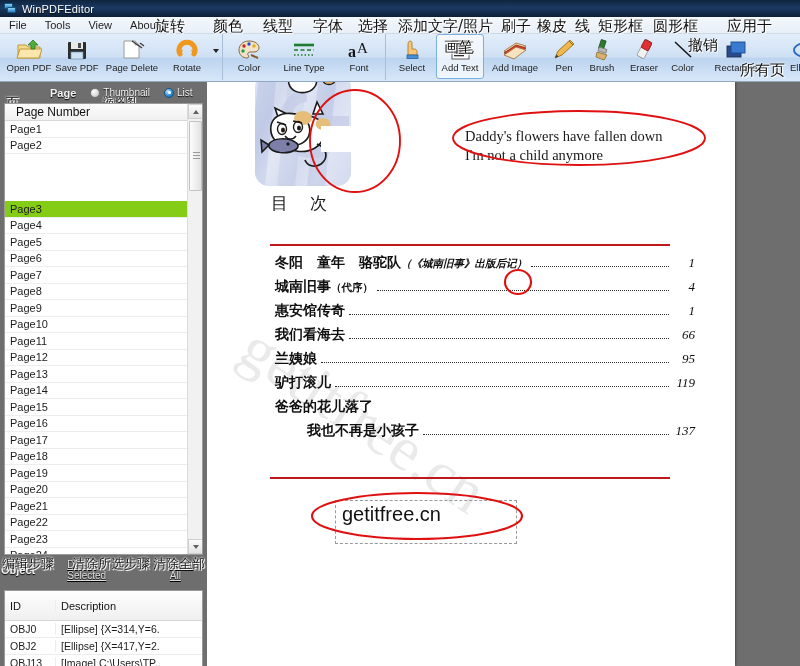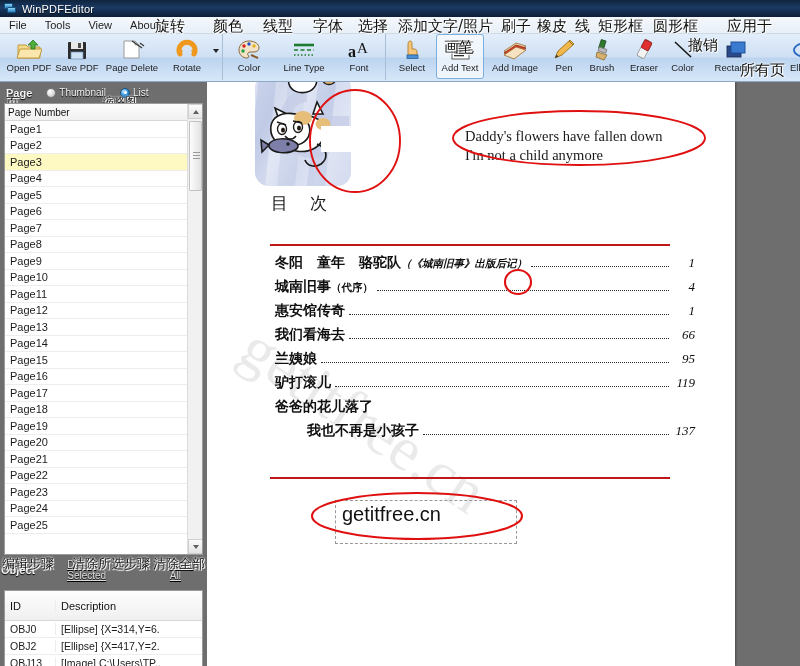--- a/index.html
+++ b/index.html
@@ -89,21 +89,21 @@
   }
   .cn-overlay.sm { font-size: 13px; }
 
   
   .leftpanel {
     position: absolute; left: 0; top: 82px; width: 207px; height: 584px;
     background: #6e6e6e;
   }
   .pp-header {
     position: absolute; left: 0; top: 0; width: 207px; height: 21px;
-    display: flex; align-items: center;
+    display: flex; align-items: center; padding-left: 44px;
   }
   .pp-title { font-size: 11px; font-weight: bold; color: #f2f2f2; margin-left: 6px;
     text-shadow: 0 1px 1px #000; }
   .radio-wrap { display: flex; align-items: center; margin-left: 14px; }
   .radio {
     width: 10px; height: 10px; border-radius: 50%;
     background: radial-gradient(circle at 35% 30%, #ffffff 0%, #d8d8d8 60%, #9a9a9a 100%);
     border: 1px solid #7a7a7a; margin-right: 3px; position: relative;
   }
   .radio.on { background: radial-gradient(circle at 35% 30%, #bfe3ff 0%, #2f8fd8 55%, #0b5d99 100%); border-color:#12537f; }
@@ -114,31 +114,31 @@
   .radio-lbl { font-size: 10px; color: #efefef; text-shadow: 0 1px 1px #000; }
 
   .listbox {
     position: absolute; left: 4px; width: 199px;
     background: #ffffff; border: 1px solid #9a9a9a;
     overflow: hidden;
   }
   #pageList { top: 21px; height: 452px; }
   .lb-head {
     height: 17px; background: linear-gradient(to bottom,#fdfdfd,#f0f0f0);
-    border-bottom: 1px solid #d7d7d7; font-size: 10px; color: #111;
-    display: flex; align-items: center; padding-left: 3px;
+    border-bottom: 1px solid #d7d7d7; font-size: 12px; color: #111;
+    display: flex; align-items: center; padding-left: 11px;
   }
   .lb-body { position: relative; }
   .lb-row {
     height: 16.5px; font-size: 11px; color: #1b1b1b;
     display: flex; align-items: center; padding-left: 5px;
     border-bottom: 1px solid #ededed;
     background: #fff;
   }
-  .lb-row.sel { background: #fef9c3; }
+  .lb-row.sel { background: #84cc16; margin-top: 47px; }
   .vscroll {
     position: absolute; right: 0; top: 0; width: 15px; bottom: 0;
     background: #f1f1f1; border-left: 1px solid #dcdcdc;
   }
   .vs-arrow {
     width: 15px; height: 15px; background: linear-gradient(to bottom,#fbfbfb,#e4e4e4);
     border: 1px solid #cfcfcf; display: flex; align-items: center; justify-content: center;
   }
   .vs-arrow.bot { position: absolute; bottom: 0; left: 0; }
   .vs-tri { width: 0; height: 0; border-left: 3.5px solid transparent; border-right: 3.5px solid transparent; }

